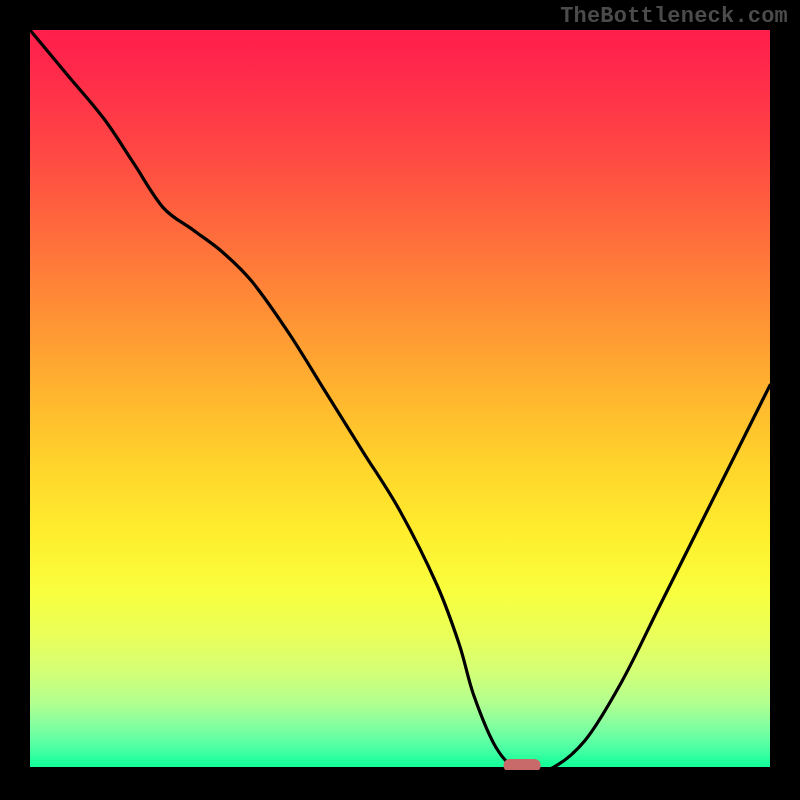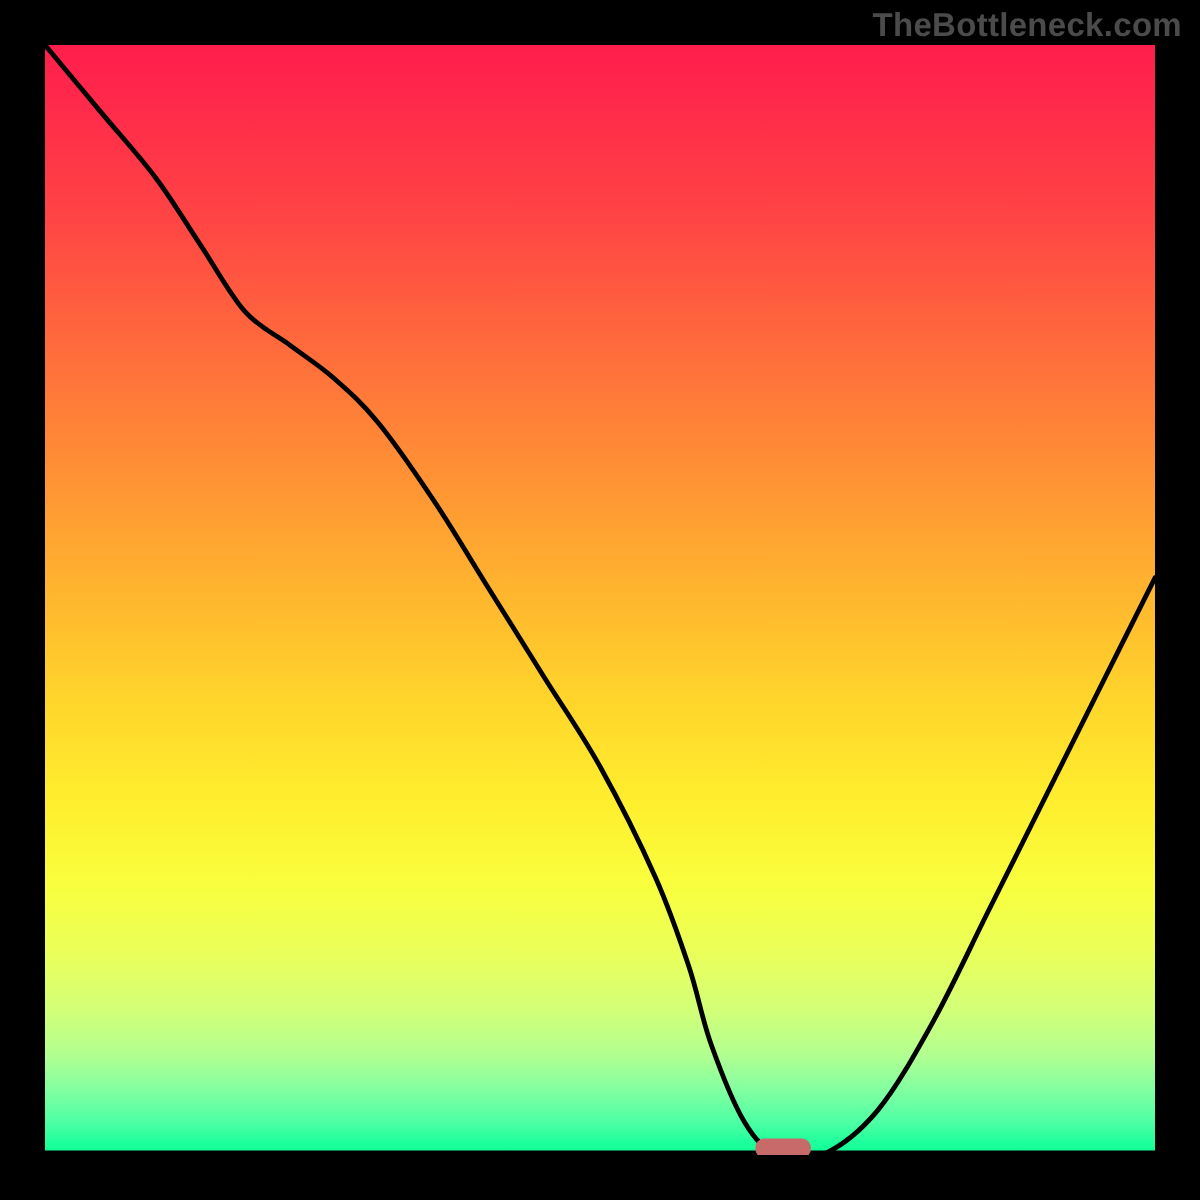--- a/index.html
+++ b/index.html
@@ -21,20 +21,21 @@
   }
   .watermark {
     position: absolute;
     top: 4px;
     right: 12px;
     font-size: 22px;
     font-weight: 600;
     color: #4b4b4b;
     letter-spacing: 0.2px;
     user-select: none;
+    font-family: Liberation Mono, monospace;
   }
   .plot-area {
     position: absolute;
     left: 30px;
     top: 30px;
     width: 740px;
     height: 740px;
     overflow: hidden;
   }
   .gradient-bg {

